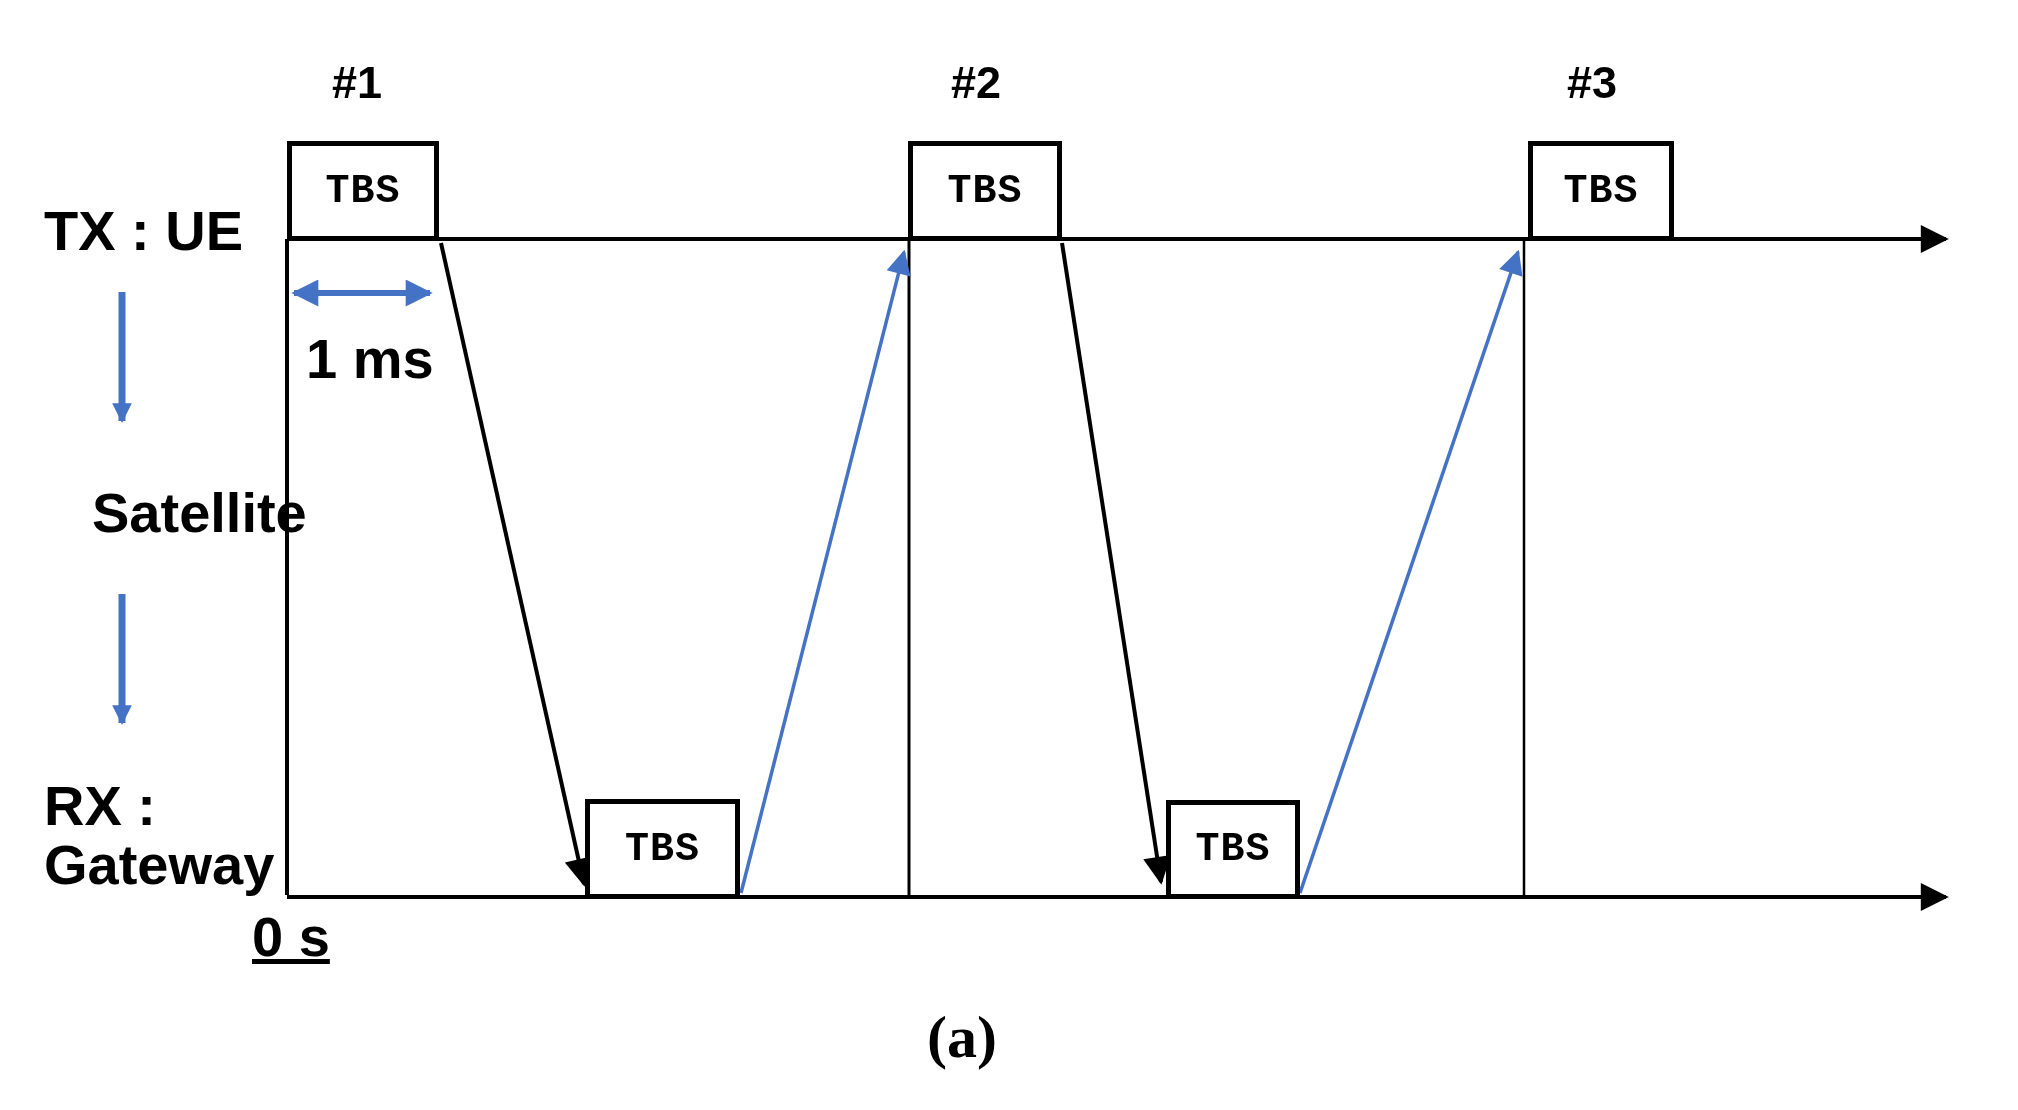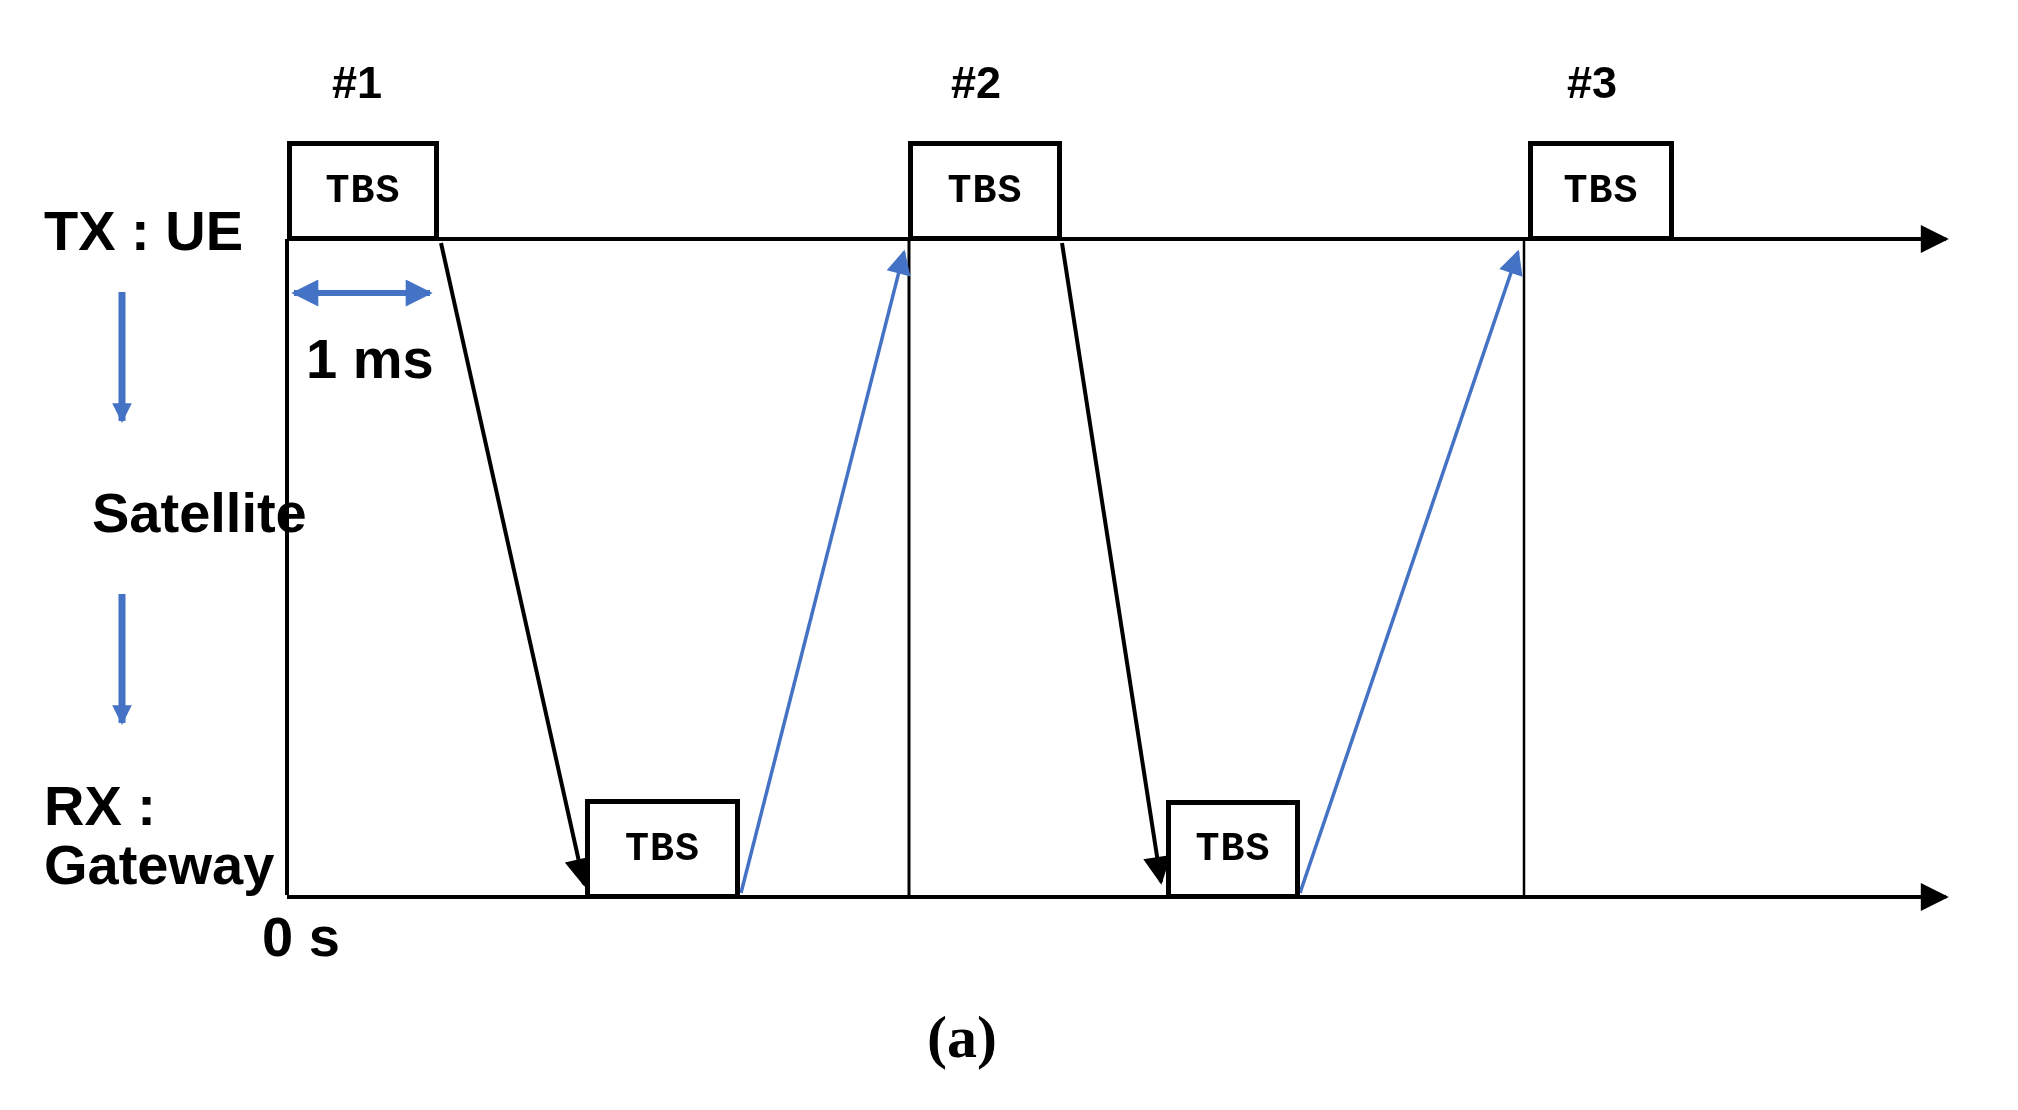--- a/index.html
+++ b/index.html
@@ -47,21 +47,21 @@
     font-weight:700;
     font-size:56px;
     line-height:1.1;
     white-space:nowrap;
     z-index:3;
   }
   .lbl-tx{left:44px;top:200px;}
   .lbl-sat{left:44px;top:482px;margin-left:48px;}
   .lbl-rx{left:44px;top:776px;line-height:59px;}
   .lbl-duration{left:306px;top:328px;}
-  .lbl-origin{left:262px;top:906px;}
+  .lbl-origin{left:252px;top:906px;text-decoration:underline;}
   .lbl-ack{left:594px;top:492px;line-height:52px;font-size:42px;}
   .slot-label{
     position:absolute;
     top:57px;
     transform:translateX(-50%);
     font-weight:700;
     font-size:45px;
     z-index:3;
   }
   .slot-1{left:357px;}

